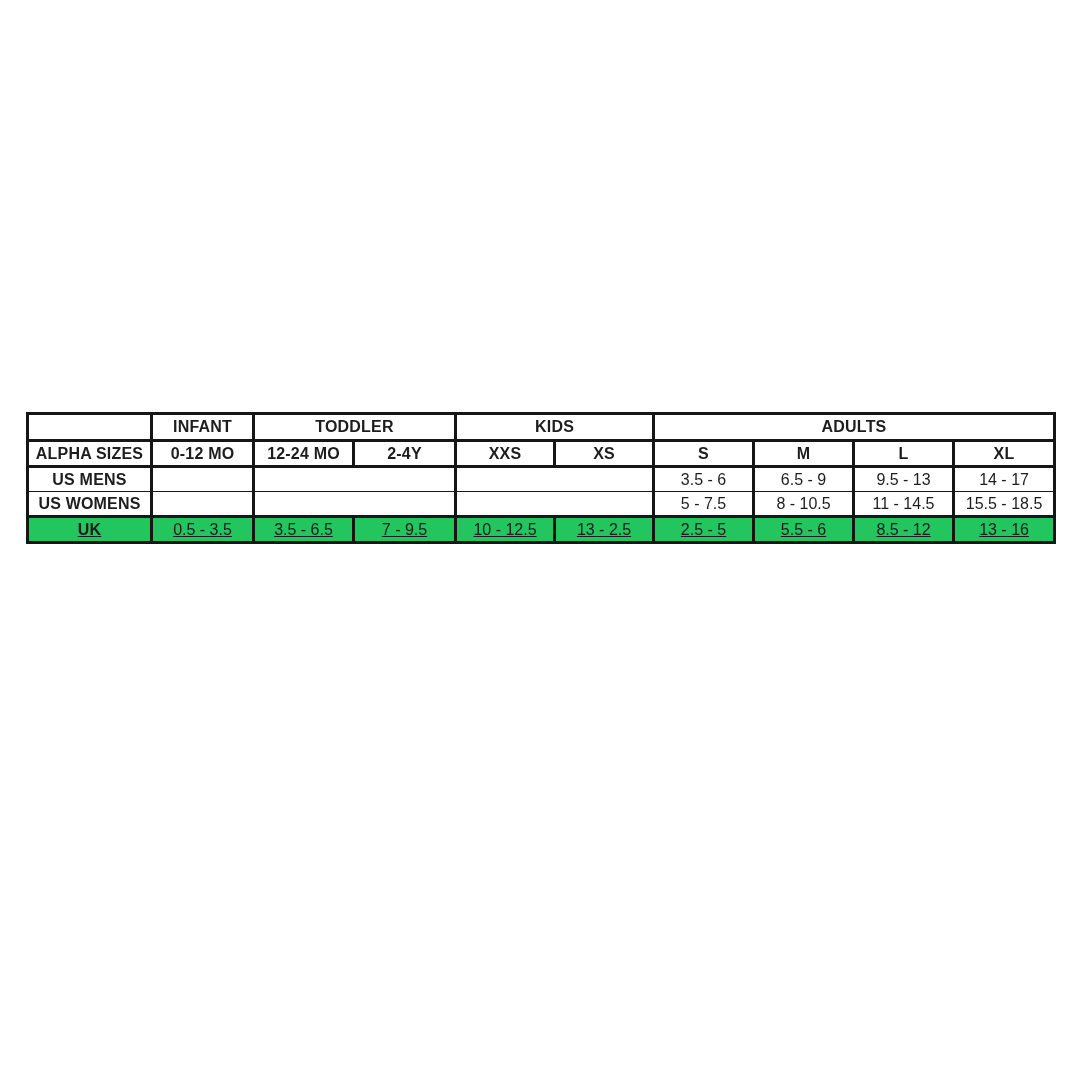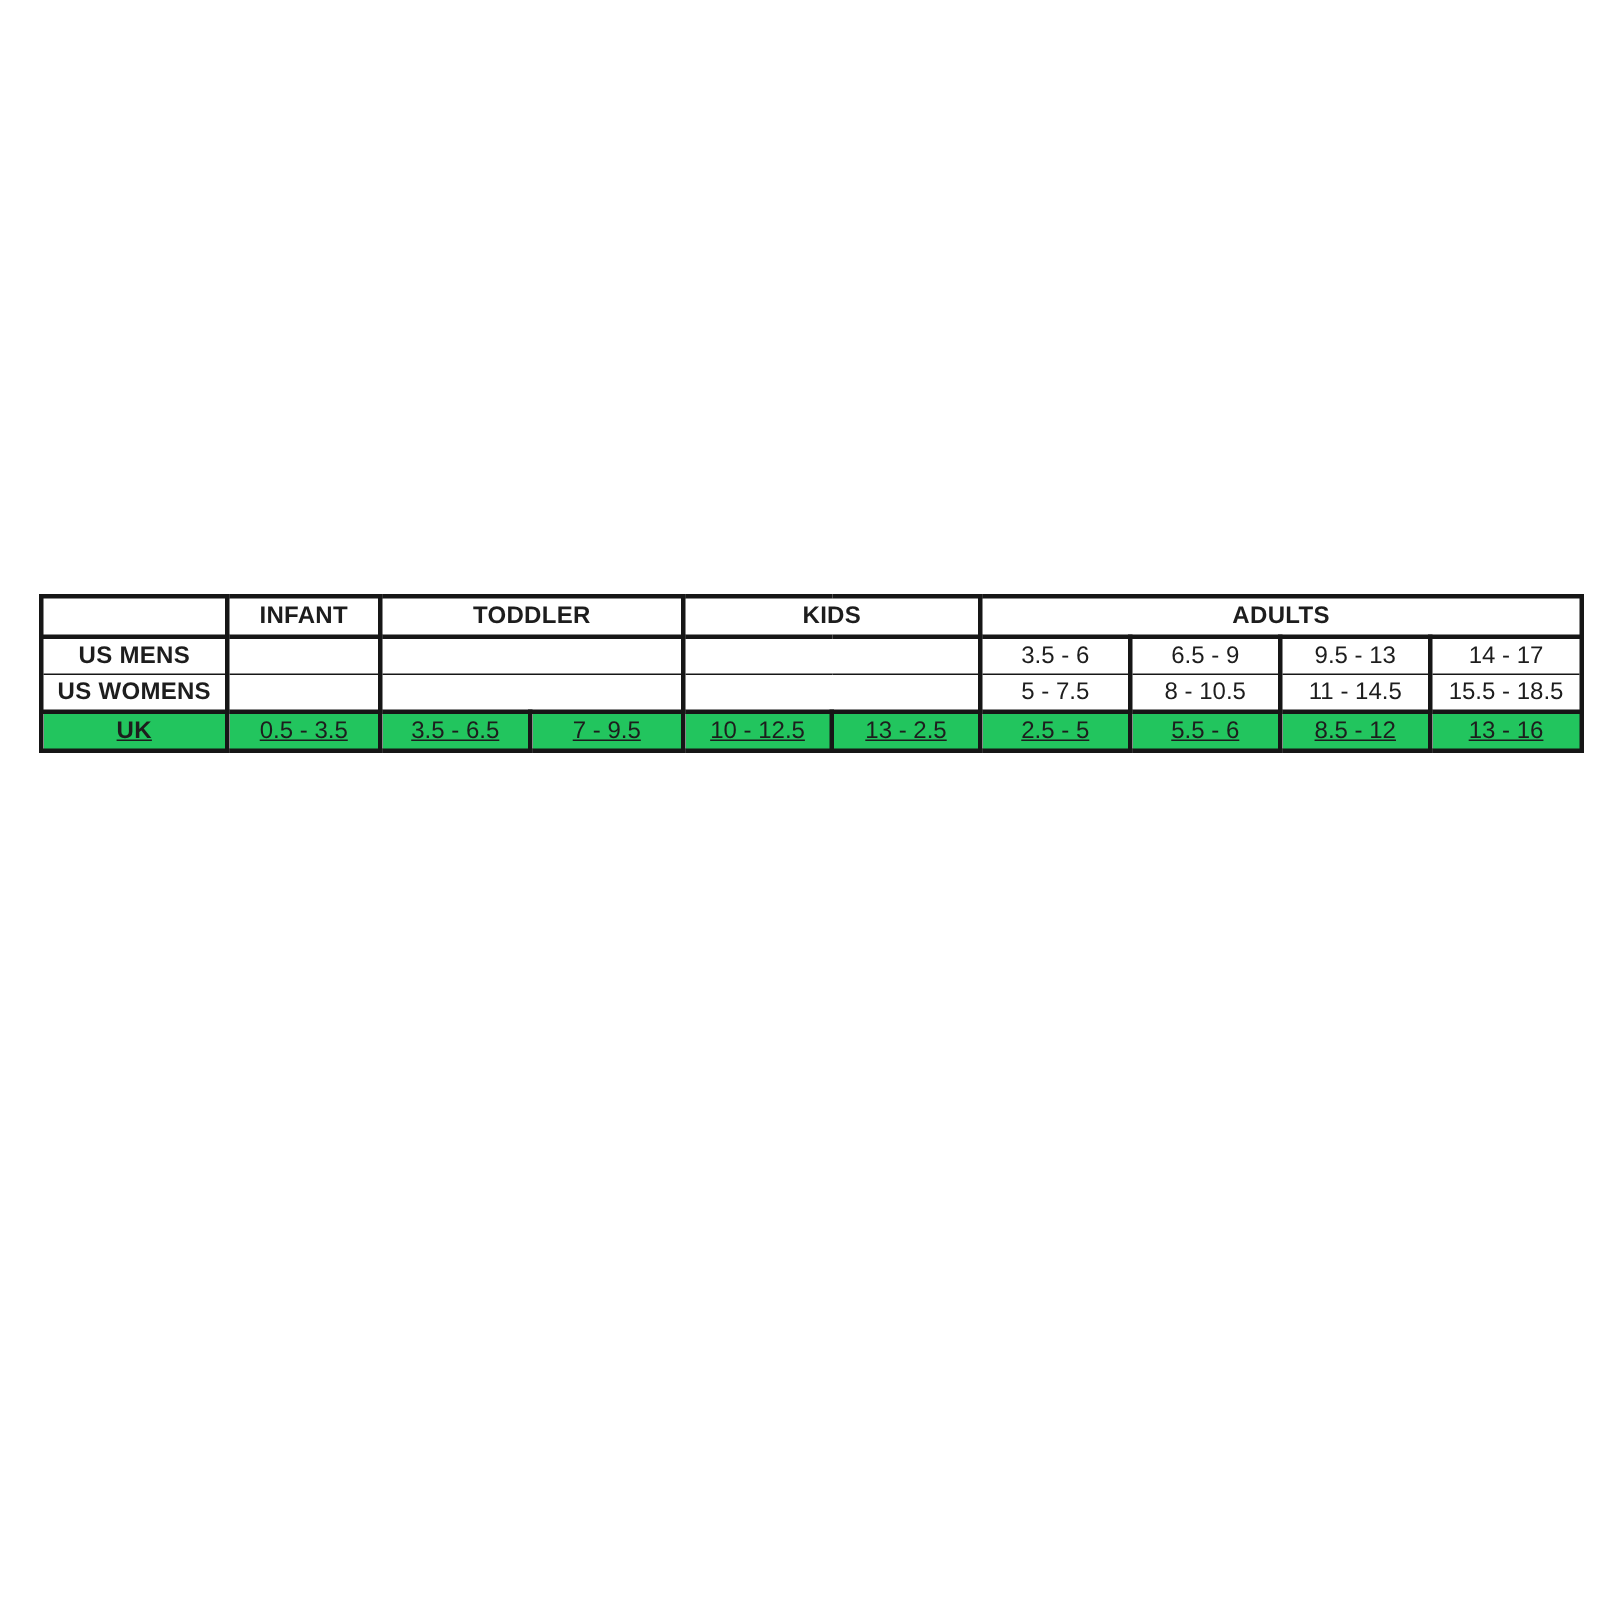--- a/index.html
+++ b/index.html
@@ -13,21 +13,21 @@
   .page {
     position: relative;
     width: 1080px;
     height: 1080px;
     background: #ffffff;
     overflow: hidden;
   }
   table.size-chart {
     position: absolute;
     left: 26px;
-    top: 396px;
+    top: 412px;
     width: 1028px;
     border-collapse: collapse;
     table-layout: fixed;
   }
   table.size-chart td {
     border: 3px solid #161616;
     height: 23px;
     padding: 0 2px;
     text-align: center;
     vertical-align: middle;
@@ -74,20 +74,32 @@
 
     <tbody>
         <tr style="height:27px">
       <td class="corner"></td>
       <td class="grp">INFANT</td>
       <td class="grp" colspan="2">TODDLER</td>
       <td class="grp" colspan="2">KIDS</td>
       <td class="grp" colspan="4">ADULTS</td>
     </tr>
 
+    <tr>
+      <td class="lbl">ALPHA SIZES</td>
+      <td class="hdr">0-12 MO</td>
+      <td class="hdr">12-24 MO</td>
+      <td class="hdr">2-4Y</td>
+      <td class="hdr">XXS</td>
+      <td class="hdr">XS</td>
+      <td class="hdr">S</td>
+      <td class="hdr">M</td>
+      <td class="hdr">L</td>
+      <td class="hdr">XL</td>
+    </tr>
 
 
     <tr class="row-mens">
       <td class="lbl">US MENS</td>
       <td class="val"></td>
       <td class="val" colspan="2"></td>
       <td class="val" colspan="2"></td>
       <td class="val">3.5 - 6</td>
       <td class="val">6.5 - 9</td>
       <td class="val">9.5 - 13</td>

